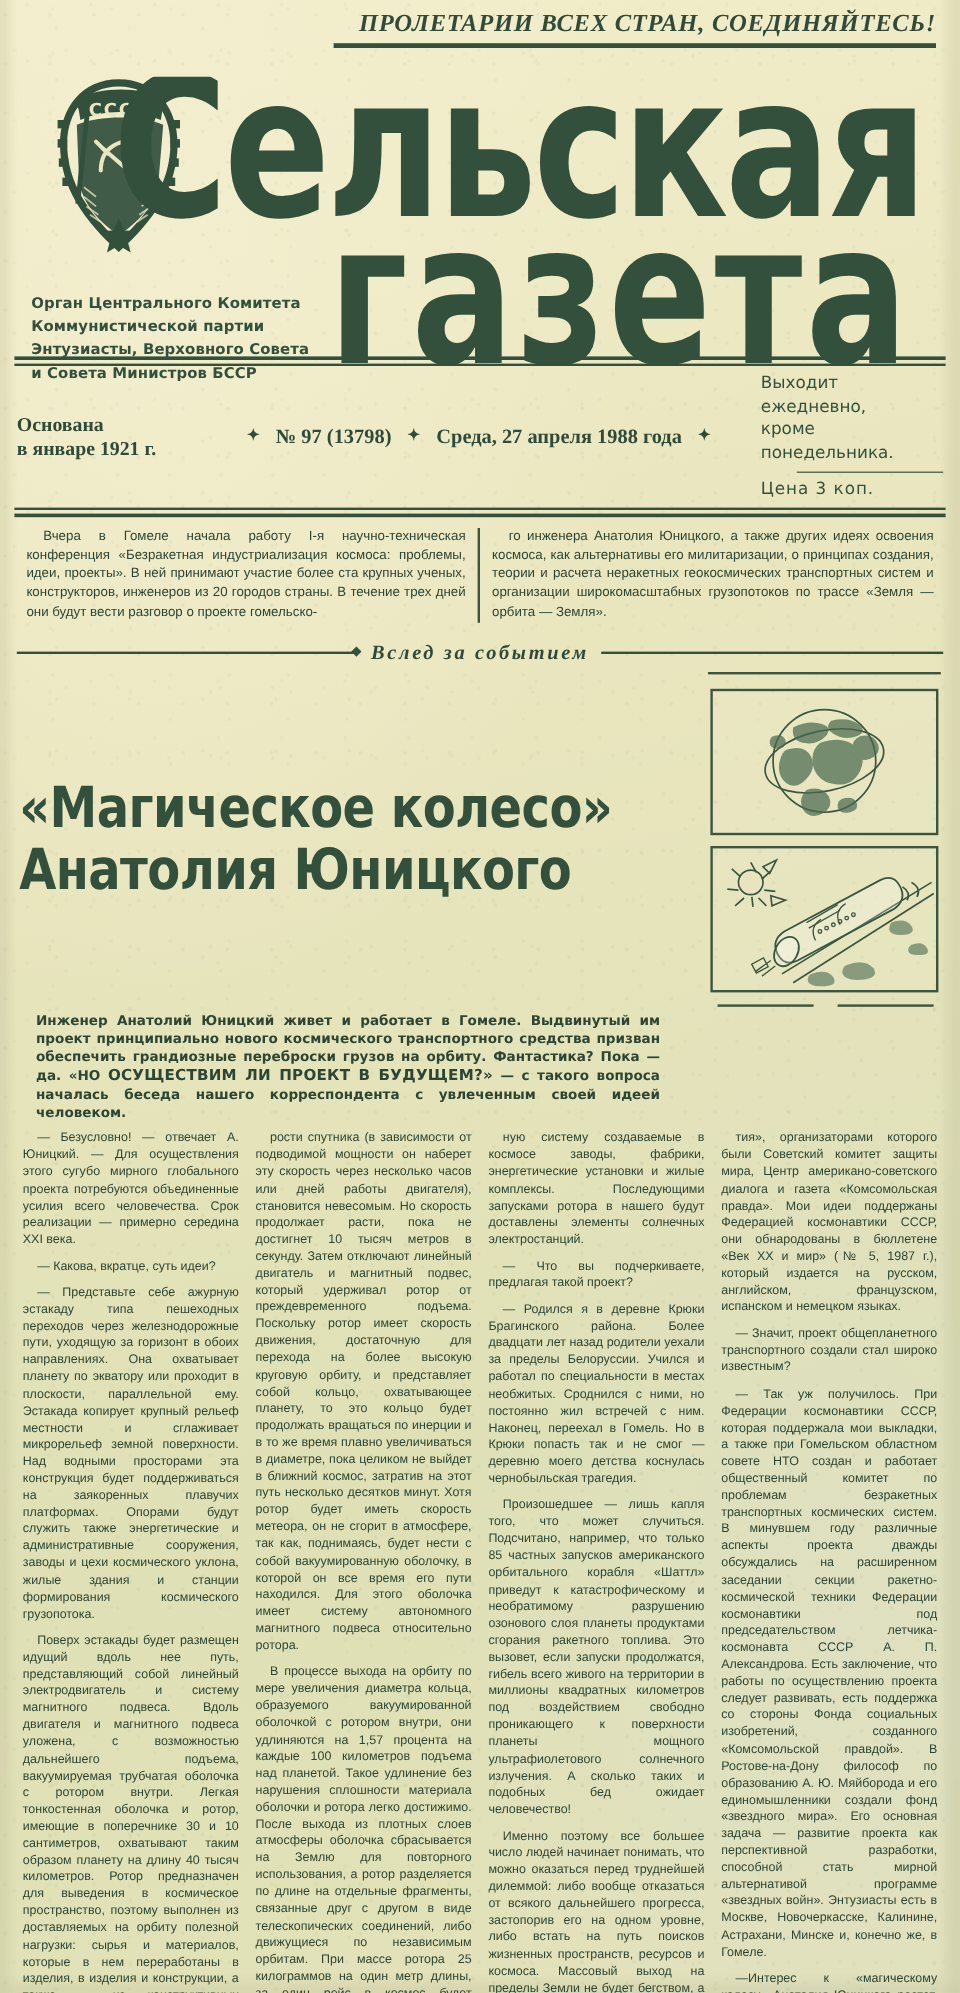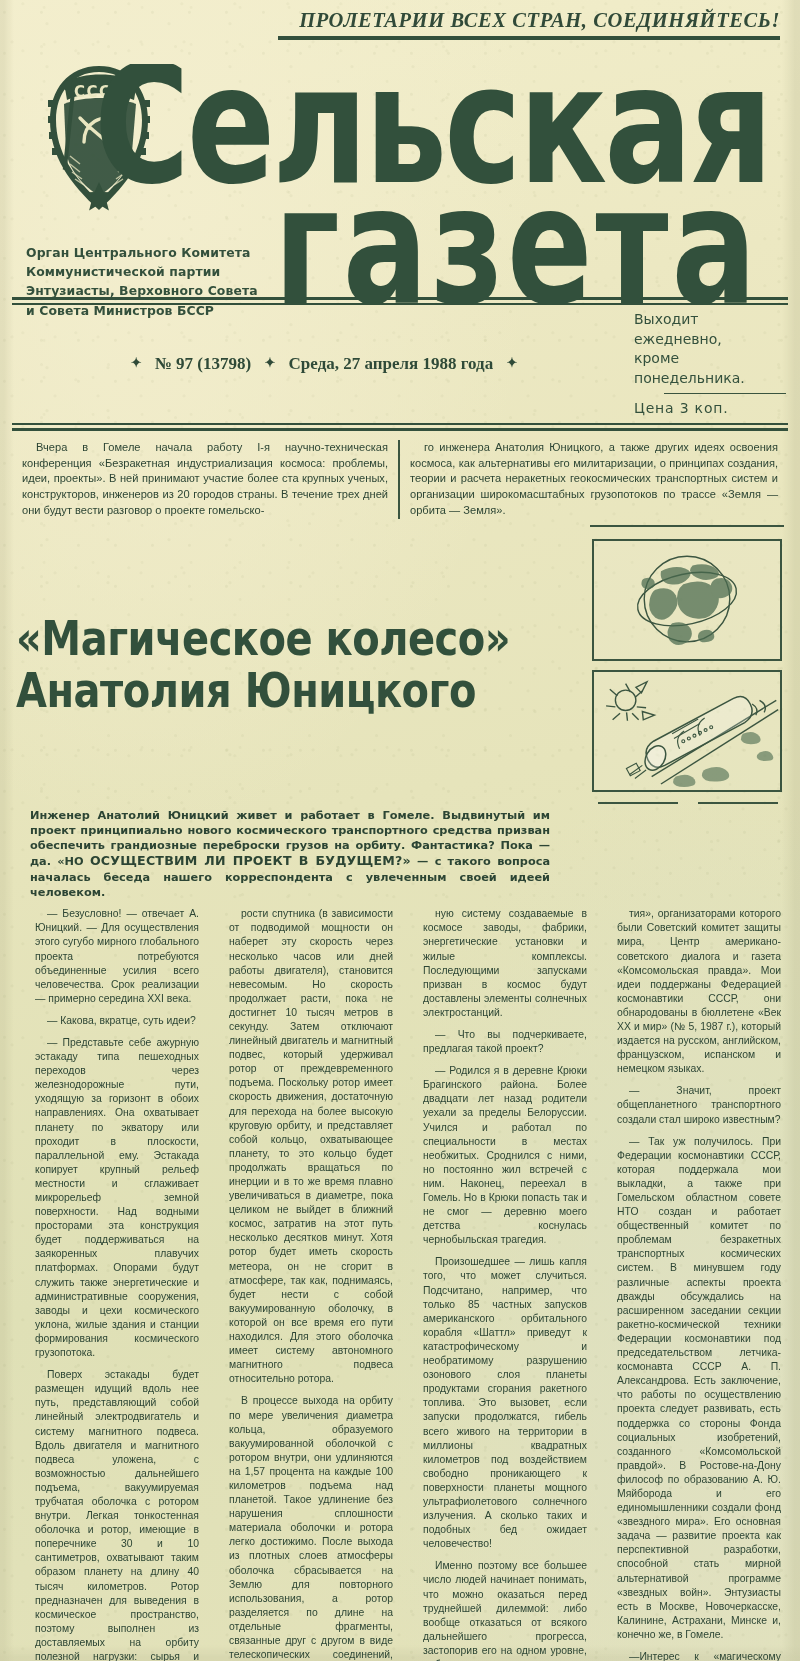--- a/index.html
+++ b/index.html
@@ -305,21 +305,21 @@
     flex: 1 1 0;
     padding: 0 7px;
     box-sizing: border-box;
     font-family: "Liberation Sans", sans-serif;
     font-size: 10.4px;
     line-height: 1.355;
     color: #2c4534;
     text-align: justify;
     text-align-last: left;
   }
-  .col p { margin: 0 0 8px 16px; text-indent: 12px; }
+  .col p { margin: 0 0 8px 0; text-indent: 12px; }
   .col p.dash { text-indent: 12px; }
 </style>
 </head>
 <body>
 
 <div class="page">
   <div class="grain"></div>
   <div class="bleed"></div>
 
   <div class="inner">
@@ -384,20 +384,24 @@
       <div class="organ">
         <div>Орган Центрального Комитета</div>
         <div>Коммунистической партии</div>
         <div>Энтузиасты, Верховного Совета</div>
         <div>и Совета Министров БССР</div>
       </div>
     </div>
 
     <div class="infobar-rules-top"></div>
     <div class="infobar">
+      <div class="founded">
+        <div>Основана</div>
+        <div>в январе 1921 г.</div>
+      </div>
       <div class="issue-mid">
         <span class="dia">✦</span>
         <span>№ 97 (13798)</span>
         <span class="dia">✦</span>
         <span>Среда, 27 апреля 1988 года</span>
         <span class="dia">✦</span>
       </div>
       <div class="pricebox">
         <div>Выходит ежедневно,</div>
         <div>кроме понедельника.</div>
@@ -409,20 +413,25 @@
 
     <div class="lead">
       <div class="lead-col">
         <p>Вчера в Гомеле начала работу I-я научно-техническая конференция «Безракетная индустриализация космоса: проблемы, идеи, проекты». В ней принимают участие более ста крупных ученых, конструкторов, инженеров из 20 городов страны. В течение трех дней они будут вести разговор о проекте гомельско-</p>
       </div>
       <div class="lead-col">
         <p>го инженера Анатолия Юницкого, а также других идеях освоения космоса, как альтернативы его милитаризации, о принципах создания, теории и расчета неракетных геокосмических транспортных систем и организации широкомасштабных грузопотоков по трассе «Земля — орбита — Земля».</p>
       </div>
     </div>
 
+    <div class="rubric">
+      <span class="rl"></span>
+      <span class="rubric-text">Вслед за событием</span>
+      <span class="rr"></span>
+    </div>
 
     <div class="head-zone">
       <div class="headline">
         <div class="hl">«Магическое колесо»</div>
         <div class="hl">Анатолия Юницкого</div>
       </div>
 
       <div class="art-col">
         <div class="art-rule"></div>
 
@@ -509,21 +518,21 @@
           <p class="dash">— Безусловно! — отвечает А. Юницкий. — Для осуществления этого сугубо мирного глобального проекта потребуются объединенные усилия всего человечества. Срок реализации — примерно середина XXI века.</p>
           <p class="dash">— Какова, вкратце, суть идеи?</p>
           <p class="dash">— Представьте себе ажурную эстакаду типа пешеходных переходов через железнодорожные пути, уходящую за горизонт в обоих направлениях. Она охватывает планету по экватору или проходит в плоскости, параллельной ему. Эстакада копирует крупный рельеф местности и сглаживает микрорельеф земной поверхности. Над водными просторами эта конструкция будет поддерживаться на заякоренных плавучих платформах. Опорами будут служить также энергетические и административные сооружения, заводы и цехи космического уклона, жилые здания и станции формирования космического грузопотока.</p>
           <p>Поверх эстакады будет размещен идущий вдоль нее путь, представляющий собой линейный электродвигатель и систему магнитного подвеса. Вдоль двигателя и магнитного подвеса уложена, с возможностью дальнейшего подъема, вакуумируемая трубчатая оболочка с ротором внутри. Легкая тонкостенная оболочка и ротор, имеющие в поперечнике 30 и 10 сантиметров, охватывают таким образом планету на длину 40 тысяч километров. Ротор предназначен для выведения в космическое пространство, поэтому выполнен из доставляемых на орбиту полезной нагрузки: сырья и материалов, которые в нем переработаны в изделия, в изделия и конструкции, а также — из конструктивных элементов и их полуфабрикатов, необходимых для строительства орбитальных сооружений.</p>
         </div>
       <div class="col">
           <p>рости спутника (в зависимости от подводимой мощности он наберет эту скорость через несколько часов или дней работы двигателя), становится невесомым. Но скорость продолжает расти, пока не достигнет 10 тысяч метров в секунду. Затем отключают линейный двигатель и магнитный подвес, который удерживал ротор от преждевременного подъема. Поскольку ротор имеет скорость движения, достаточную для перехода на более высокую круговую орбиту, и представляет собой кольцо, охватывающее планету, то это кольцо будет продолжать вращаться по инерции и в то же время плавно увеличиваться в диаметре, пока целиком не выйдет в ближний космос, затратив на этот путь несколько десятков минут. Хотя ротор будет иметь скорость метеора, он не сгорит в атмосфере, так как, поднимаясь, будет нести с собой вакуумированную оболочку, в которой он все время его пути находился. Для этого оболочка имеет систему автономного магнитного подвеса относительно ротора.</p>
           <p>В процессе выхода на орбиту по мере увеличения диаметра кольца, образуемого вакуумированной оболочкой с ротором внутри, они удлиняются на 1,57 процента на каждые 100 километров подъема над планетой. Такое удлинение без нарушения сплошности материала оболочки и ротора легко достижимо. После выхода из плотных слоев атмосферы оболочка сбрасывается на Землю для повторного использования, а ротор разделяется по длине на отдельные фрагменты, связанные друг с другом в виде телескопических соединений, либо движущиеся по независимым орбитам. При массе ротора 25 килограммов на один метр длины, за один рейс в космос будет доставлено ровно миллион тонн грузов.</p>
         </div>
       <div class="col">
-          <p>ную систему создаваемые в космосе заводы, фабрики, энергетические установки и жилые комплексы. Последующими запусками призван в космос будут доставлены элементы солнечных электростанций.</p>
+          <p>ную систему создаваемые в космосе заводы, фабрики, энергетические установки и жилые комплексы. Последующими запусками ротора в нашего будут доставлены элементы солнечных электростанций.</p>
           <p class="dash">— Что вы подчеркиваете, предлагая такой проект?</p>
           <p class="dash">— Родился я в деревне Крюки Брагинского района. Более двадцати лет назад родители уехали за пределы Белоруссии. Учился и работал по специальности в местах необжитых. Сроднился с ними, но постоянно жил встречей с ним. Наконец, переехал в Гомель. Но в Крюки попасть так и не смог — деревню моего детства коснулась чернобыльская трагедия.</p>
           <p>Произошедшее — лишь капля того, что может случиться. Подсчитано, например, что только 85 частных запусков американского орбитального корабля «Шаттл» приведут к катастрофическому и необратимому разрушению озонового слоя планеты продуктами сгорания ракетного топлива. Это вызовет, если запуски продолжатся, гибель всего живого на территории в миллионы квадратных километров под воздействием свободно проникающего к поверхности планеты мощного ультрафиолетового солнечного излучения. А сколько таких и подобных бед ожидает человечество!</p>
           <p>Именно поэтому все большее число людей начинает понимать, что можно оказаться перед труднейшей дилеммой: либо вообще отказаться от всякого дальнейшего прогресса, застопорив его на одном уровне, либо встать на путь поисков жизненных пространств, ресурсов и космоса. Массовый выход на пределы Земли не будет бегством, а стремлением к свету, пространству. Космос необходим людям из-за необъятных просторов, неисчерпаемых ресурсов и качественно новых условий среды обитания как основы развития производства, науки, количественного роста человеческого общества и его социального расцвета.</p>
         </div>
       <div class="col">
           <p>тия», организаторами которого были Советский комитет защиты мира, Центр американо-советского диалога и газета «Комсомольская правда». Мои идеи поддержаны Федерацией космонавтики СССР, они обнародованы в бюллетене «Век XX и мир» (№ 5, 1987 г.), который издается на русском, английском, французском, испанском и немецком языках.</p>
           <p class="dash">— Значит, проект общепланетного транспортного создали стал широко известным?</p>
           <p class="dash">— Так уж получилось. При Федерации космонавтики СССР, которая поддержала мои выкладки, а также при Гомельском областном совете НТО создан и работает общественный комитет по проблемам безракетных транспортных космических систем. В минувшем году различные аспекты проекта дважды обсуждались на расширенном заседании секции ракетно-космической техники Федерации космонавтики под председательством летчика-космонавта СССР А. П. Александрова. Есть заключение, что работы по осуществлению проекта следует развивать, есть поддержка со стороны Фонда социальных изобретений, созданного «Комсомольской правдой». В Ростове-на-Дону философ по образованию А. Ю. Мяйборода и его единомышленники создали фонд «звездного мира». Его основная задача — развитие проекта как перспективной разработки, способной стать мирной альтернативой программе «звездных войн». Энтузиасты есть в Москве, Новочеркасске, Калинине, Астрахани, Минске и, конечно же, в Гомеле.</p>
           <p class="dash">—Интерес к «магическому колесу» Анатолия Юницкого растет. Ему пишут, задают вопросы, предлагают помощь, а его главная цель остается неизменной: с позиций человеческой устойчивой технической перспективы в основу которой положен всеобщий мир на планете Земля.</p>

